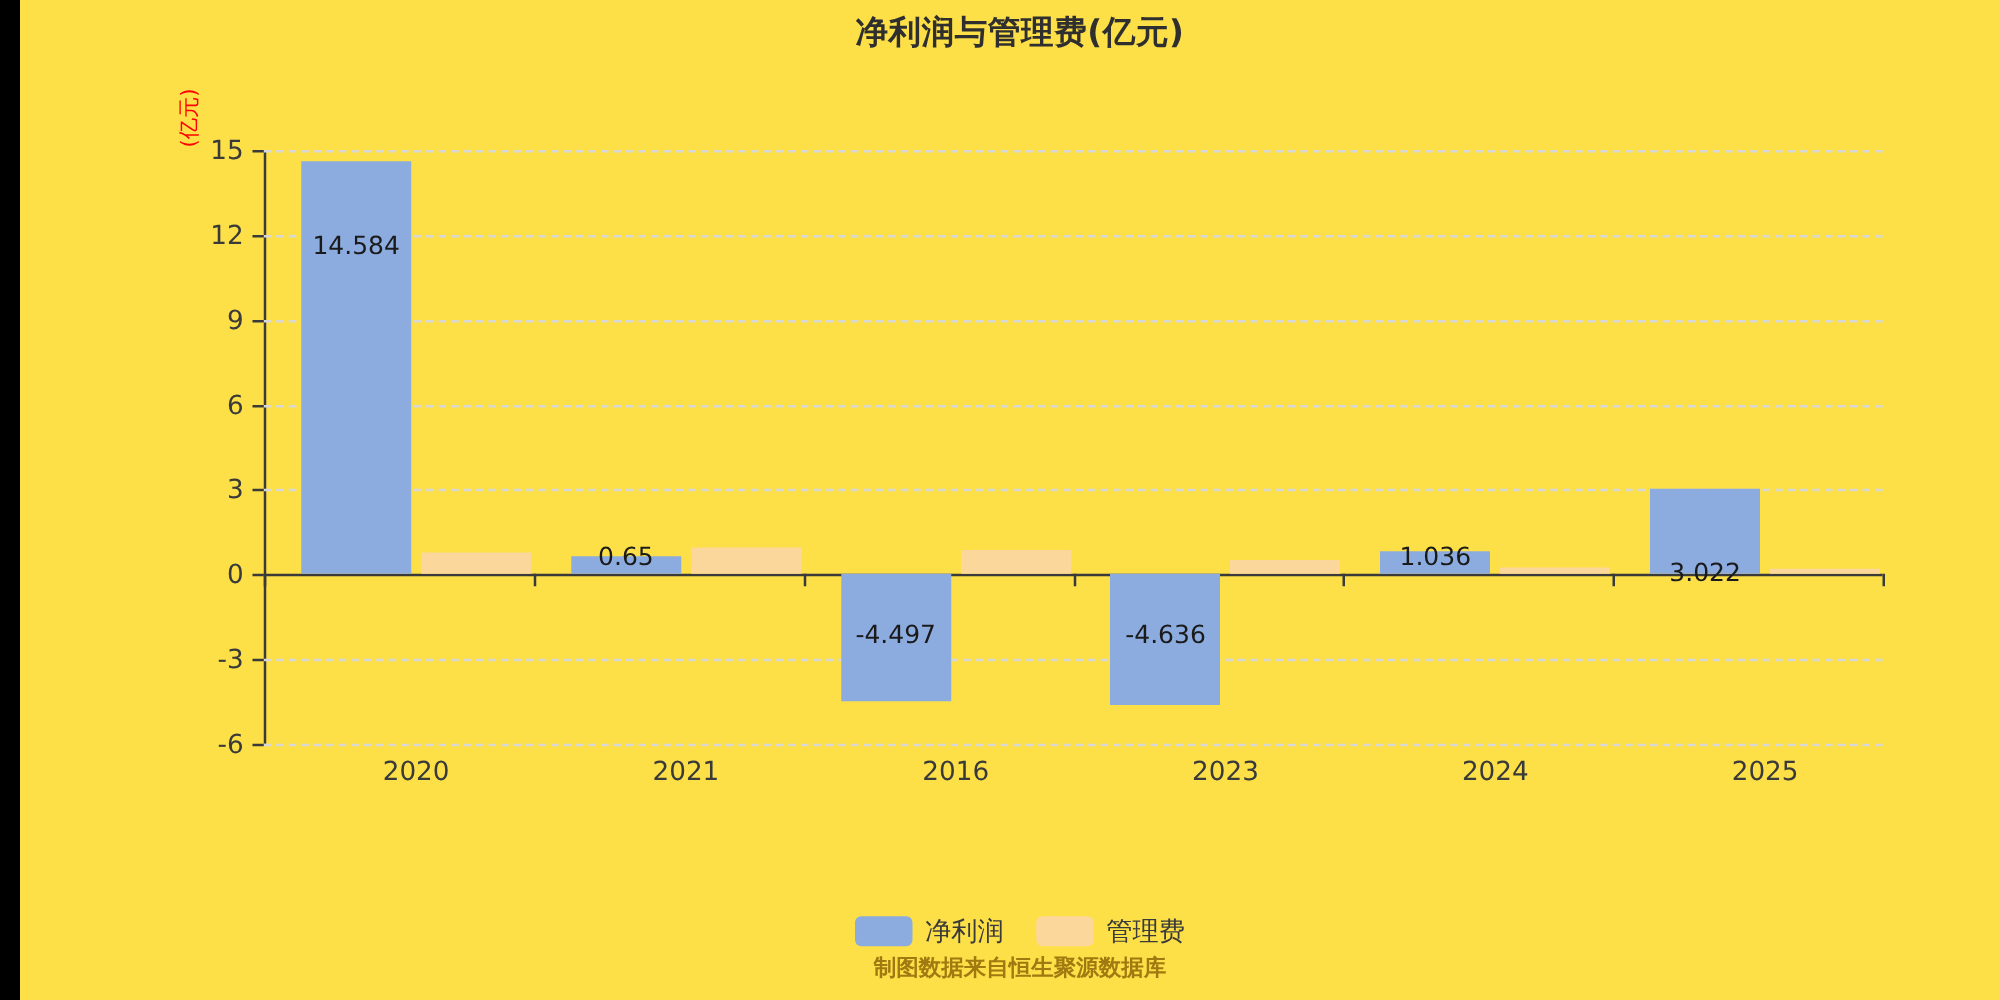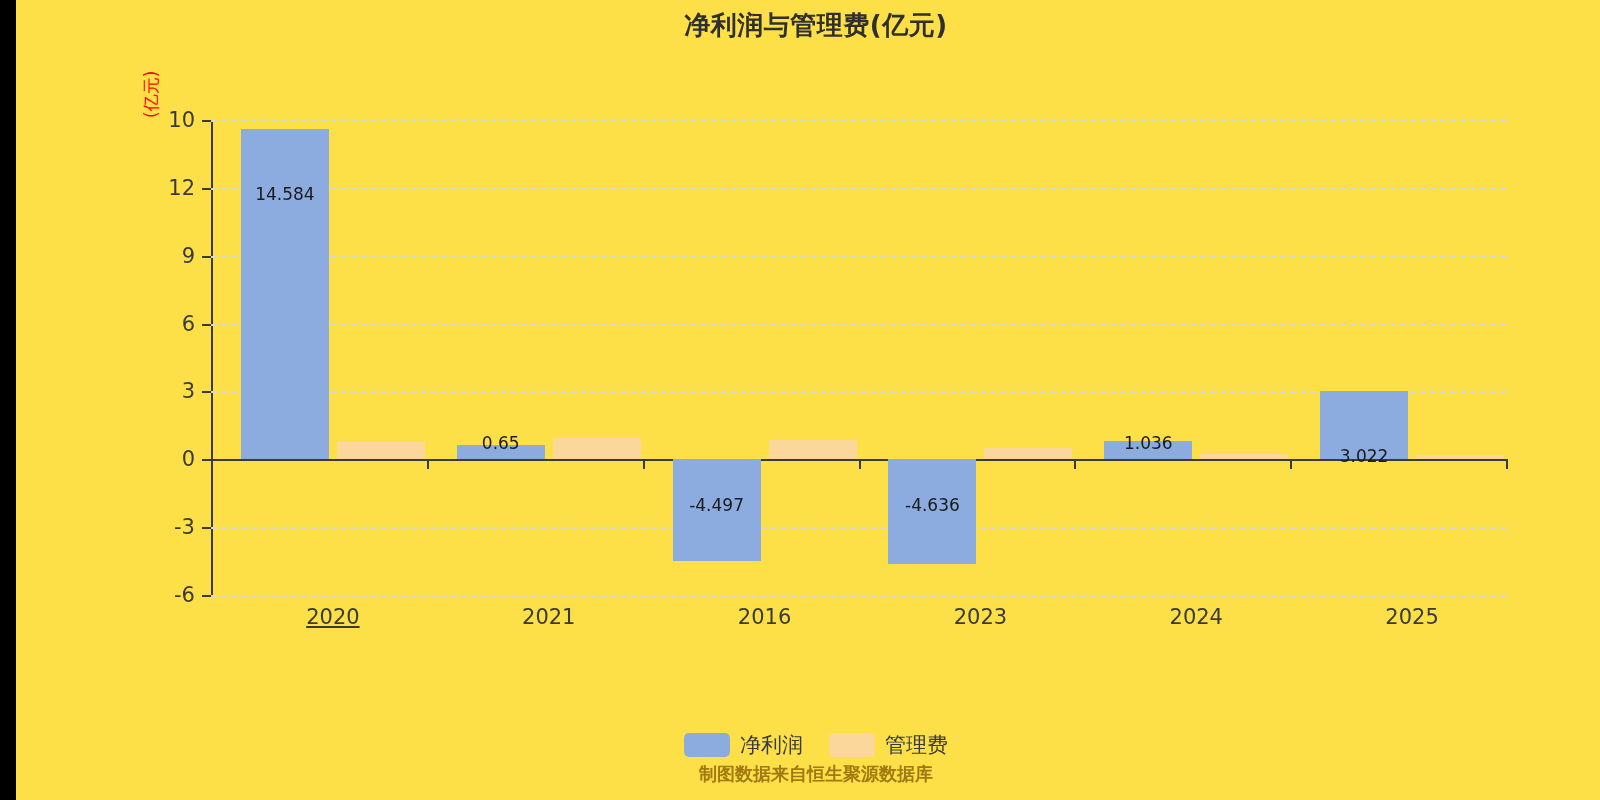--- a/index.html
+++ b/index.html
@@ -104,21 +104,21 @@
   }
   .bar.net {
     background: #8cace0;
   }
   .bar.admin {
     background: #fcd79c;
   }
 
   .bar-label {
     position: absolute;
-    font-size: 17px;
+    font-size: 20px;
     color: #1a1a1a;
     white-space: nowrap;
     text-align: center;
     transform: translateX(-50%);
   }
 
   
   .xtick-mark {
     position: absolute;
     top: 0px;
@@ -182,21 +182,21 @@
 </head>
 <body>
 
 <div id="stage">
 
   <div class="chart-title">净利润与管理费(亿元)</div>
 
   <div class="y-unit">(亿元)</div>
 
   <div id="ylabels">
-      <div class="ylab" style="left: 139px; top: 120px;">10</div>
+      <div class="ylab" style="left: 139px; top: 120px;">15</div>
       <div class="ylab" style="left: 139px; top: 187.857px; text-align: right;">12</div>
       <div class="ylab" style="left: 139px; top: 255.714px;">9</div>
       <div class="ylab" style="left: 139px; top: 323.571px;">6</div>
       <div class="ylab" style="left: 139px; top: 391.429px;">3</div>
       <div class="ylab" style="left: 139px; top: 459.286px;">0</div>
       <div class="ylab" style="left: 139px; top: 527.143px;">-3</div>
       <div class="ylab" style="left: 139px; top: 595px;">-6</div>
     </div>
 
   <div id="plot">
@@ -248,21 +248,21 @@
         <div class="xtick-mark" style="left: 431.667px; top: 339.286px;"></div>
         <div class="xtick-mark" style="left: 647.5px; top: 339.286px;"></div>
         <div class="xtick-mark" style="left: 863.333px; top: 339.286px;"></div>
         <div class="xtick-mark" style="left: 1079.17px; top: 339.286px;"></div>
         <div class="xtick-mark" style="left: 1295px; top: 339.286px;"></div>
         <div class="xtick-mark" style="left: 0px; top: 339.286px;"></div>
       </div>
   </div>
 
   <div id="xlabels">
-      <div class="xlab" style="left: 316.917px; top: 605px; text-decoration: underline;">2020</div>
+      <div class="xlab" style="left: 316.917px; top: 605px;">2020</div>
       <div class="xlab" style="left: 532.75px; top: 605px;">2021</div>
       <div class="xlab" style="left: 748.583px; top: 605px;">2016</div>
       <div class="xlab" style="left: 964.417px; top: 605px;">2023</div>
       <div class="xlab" style="left: 1180.25px; top: 605px;">2024</div>
       <div class="xlab" style="left: 1396.08px; top: 605px;">2025</div>
     </div>
 
   <div id="legend">
     <div class="legend-item">
       <span class="legend-swatch net"></span>

